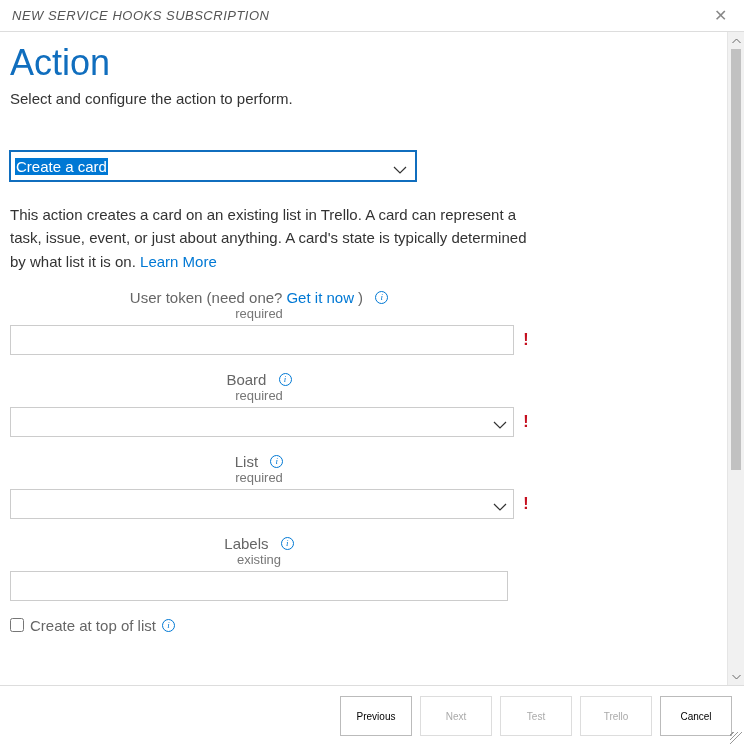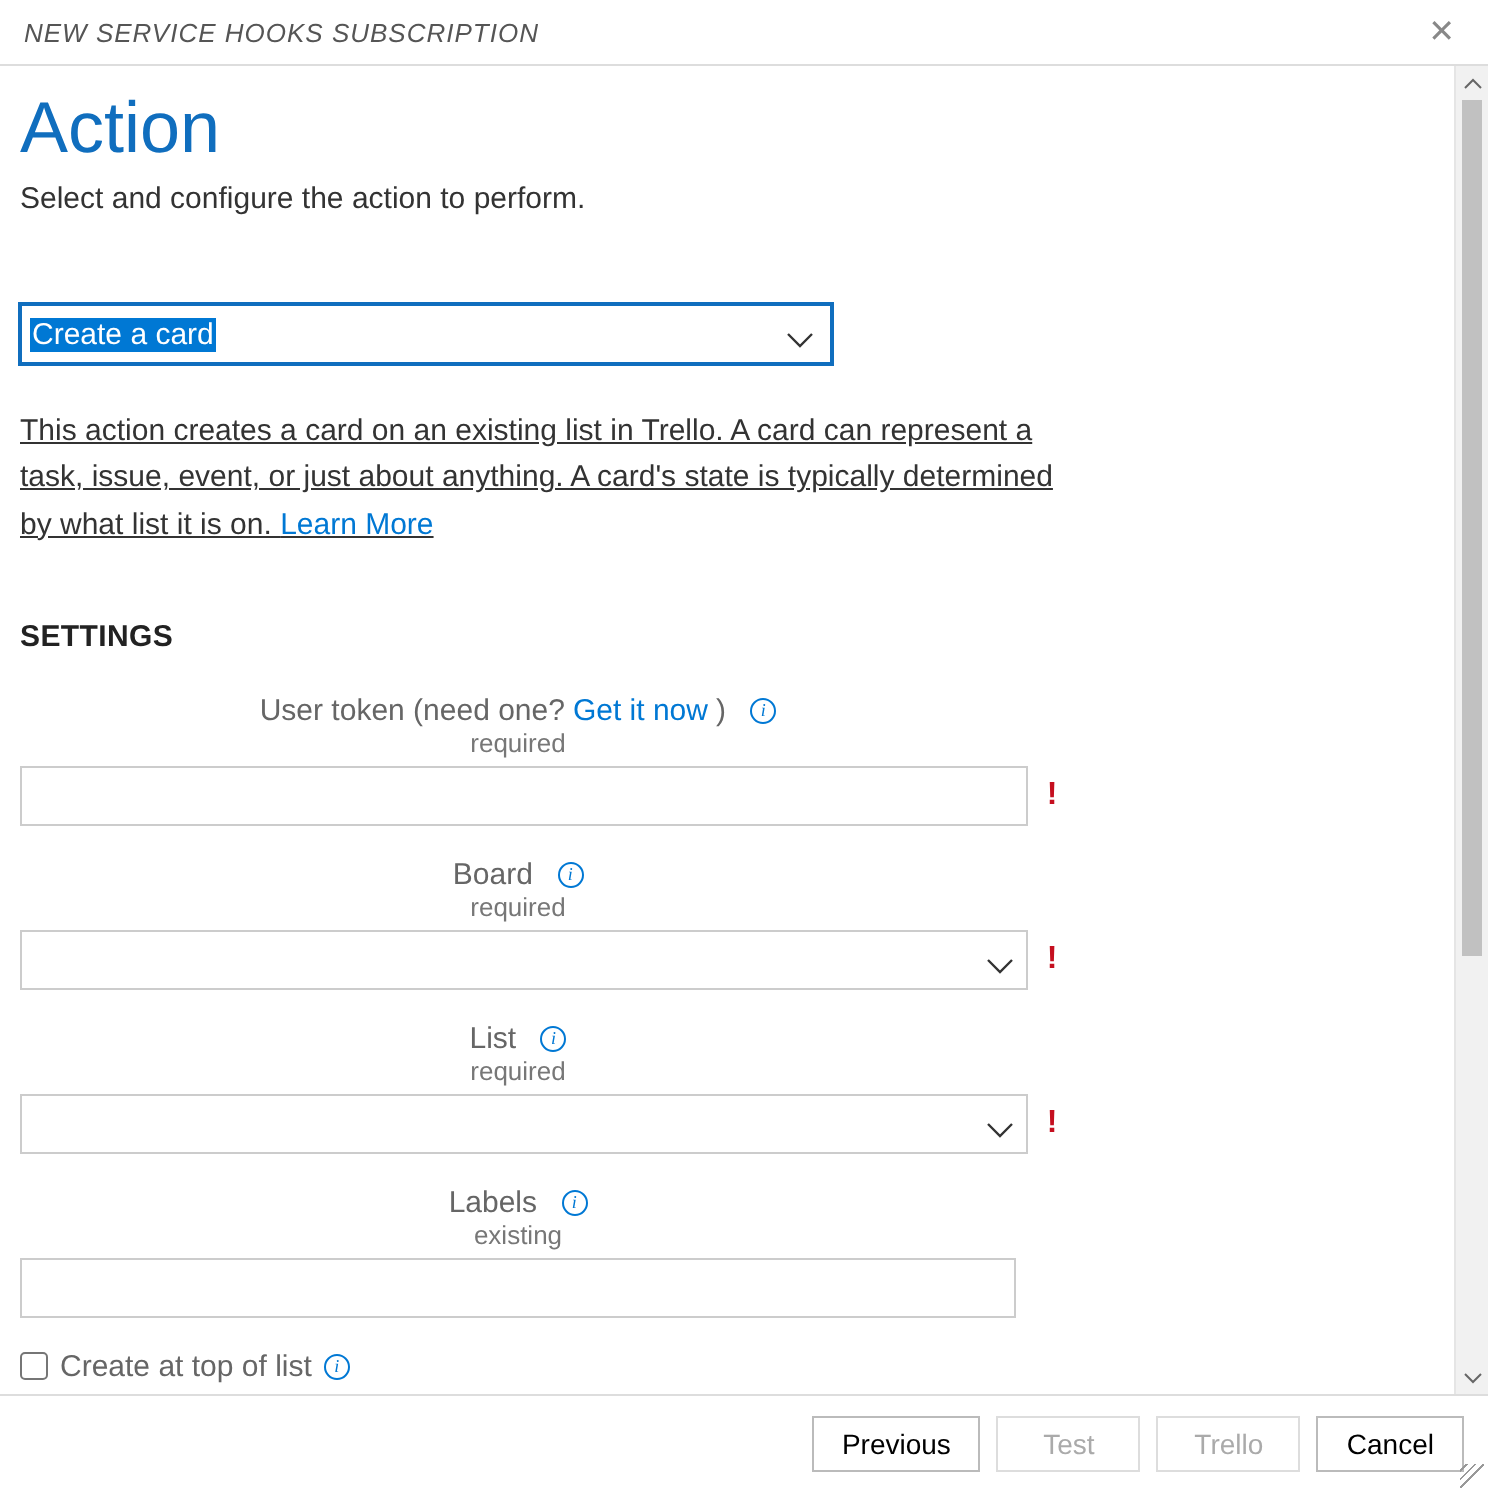--- a/index.html
+++ b/index.html
@@ -113,21 +113,20 @@
       width: 14px;
       height: 10px;
       color: #333;
     }
     .description {
       font-size: 15px;
       color: #333;
       line-height: 1.55;
       margin-top: 22px;
       max-width: 520px;
-      text-decoration: underline;
     }
     .description a, .link { color: #0078d4; text-decoration: none; cursor: pointer; }
     .settings-header {
       font-weight: 700;
       font-size: 15px;
       letter-spacing: 0.2px;
       margin-top: 36px;
       margin-bottom: 20px;
       color: #222;
     }
@@ -198,25 +197,25 @@
       position:absolute;
       right:2px;
       bottom:2px;
       width:12px;
       height:12px;
       background:
         linear-gradient(135deg, transparent 0 2px,#999 2px 3px,transparent 3px 5px,#999 5px 6px,transparent 6px 8px,#999 8px 9px,transparent 9px);
     }
     .btn {
       min-width: 72px;
-      height: 28px;
+      height: 40px;
       padding: 0 14px;
       border: 1px solid #bbb;
       background: #fff;
-      font-size: 14px;
+      font-size: 10px;
       cursor: pointer;
     }
     .btn.disabled {
       color: #aaa;
       cursor: default;
       border-color: #ddd;
     }
     .label-wrap { width: 498px; display:flex; justify-content:space-between; align-items:center;flex-direction:column; }
   </style>
 </head>
@@ -240,21 +239,20 @@
           <svg viewBox="0 0 14 10" width="14" height="10">
               <path d="M1 2 L7 8 L13 2" fill="none" stroke="#333" stroke-width="1.2"></path>
             </svg>
         </span>
       </div>
       <div class="description">
         <span>This action creates a card on an existing list in Trello. A card can represent a task, issue, event, or just about anything. A card's state is typically determined by what list it is on. </span><a class="link">Learn More</a>
       </div>
     </div>
 
-    <div class="settings-header">SETTINGS</div>
 
     <div class="field-block">
       <div class="field-label label-wrap">
         <div class="label-left">
           <span>User token (need one? </span><a class="link">Get it now</a><span>)</span>
           &nbsp;<span class="info-icon">i</span>
         </div>
         <span class="label-right">required</span>
       </div>
       <div class="input-row">
@@ -338,16 +336,17 @@
     <div class="scroll-arrow">
       <svg width="9" height="6" viewBox="0 0 9 6">
           <path d="M0.5 1 L4.5 5 L8.5 1" fill="none" stroke="#666" stroke-width="1"></path>
         </svg>
     </div>
   </div>
 </div>
 
 <div class="footer">
   <button class="btn">Previous</button>
+  <button class="btn disabled">Next</button>
   <button class="btn disabled">Test</button>
   <button class="btn disabled">Trello</button>
   <button class="btn">Cancel</button>
 </div>
 
 </body></html>

